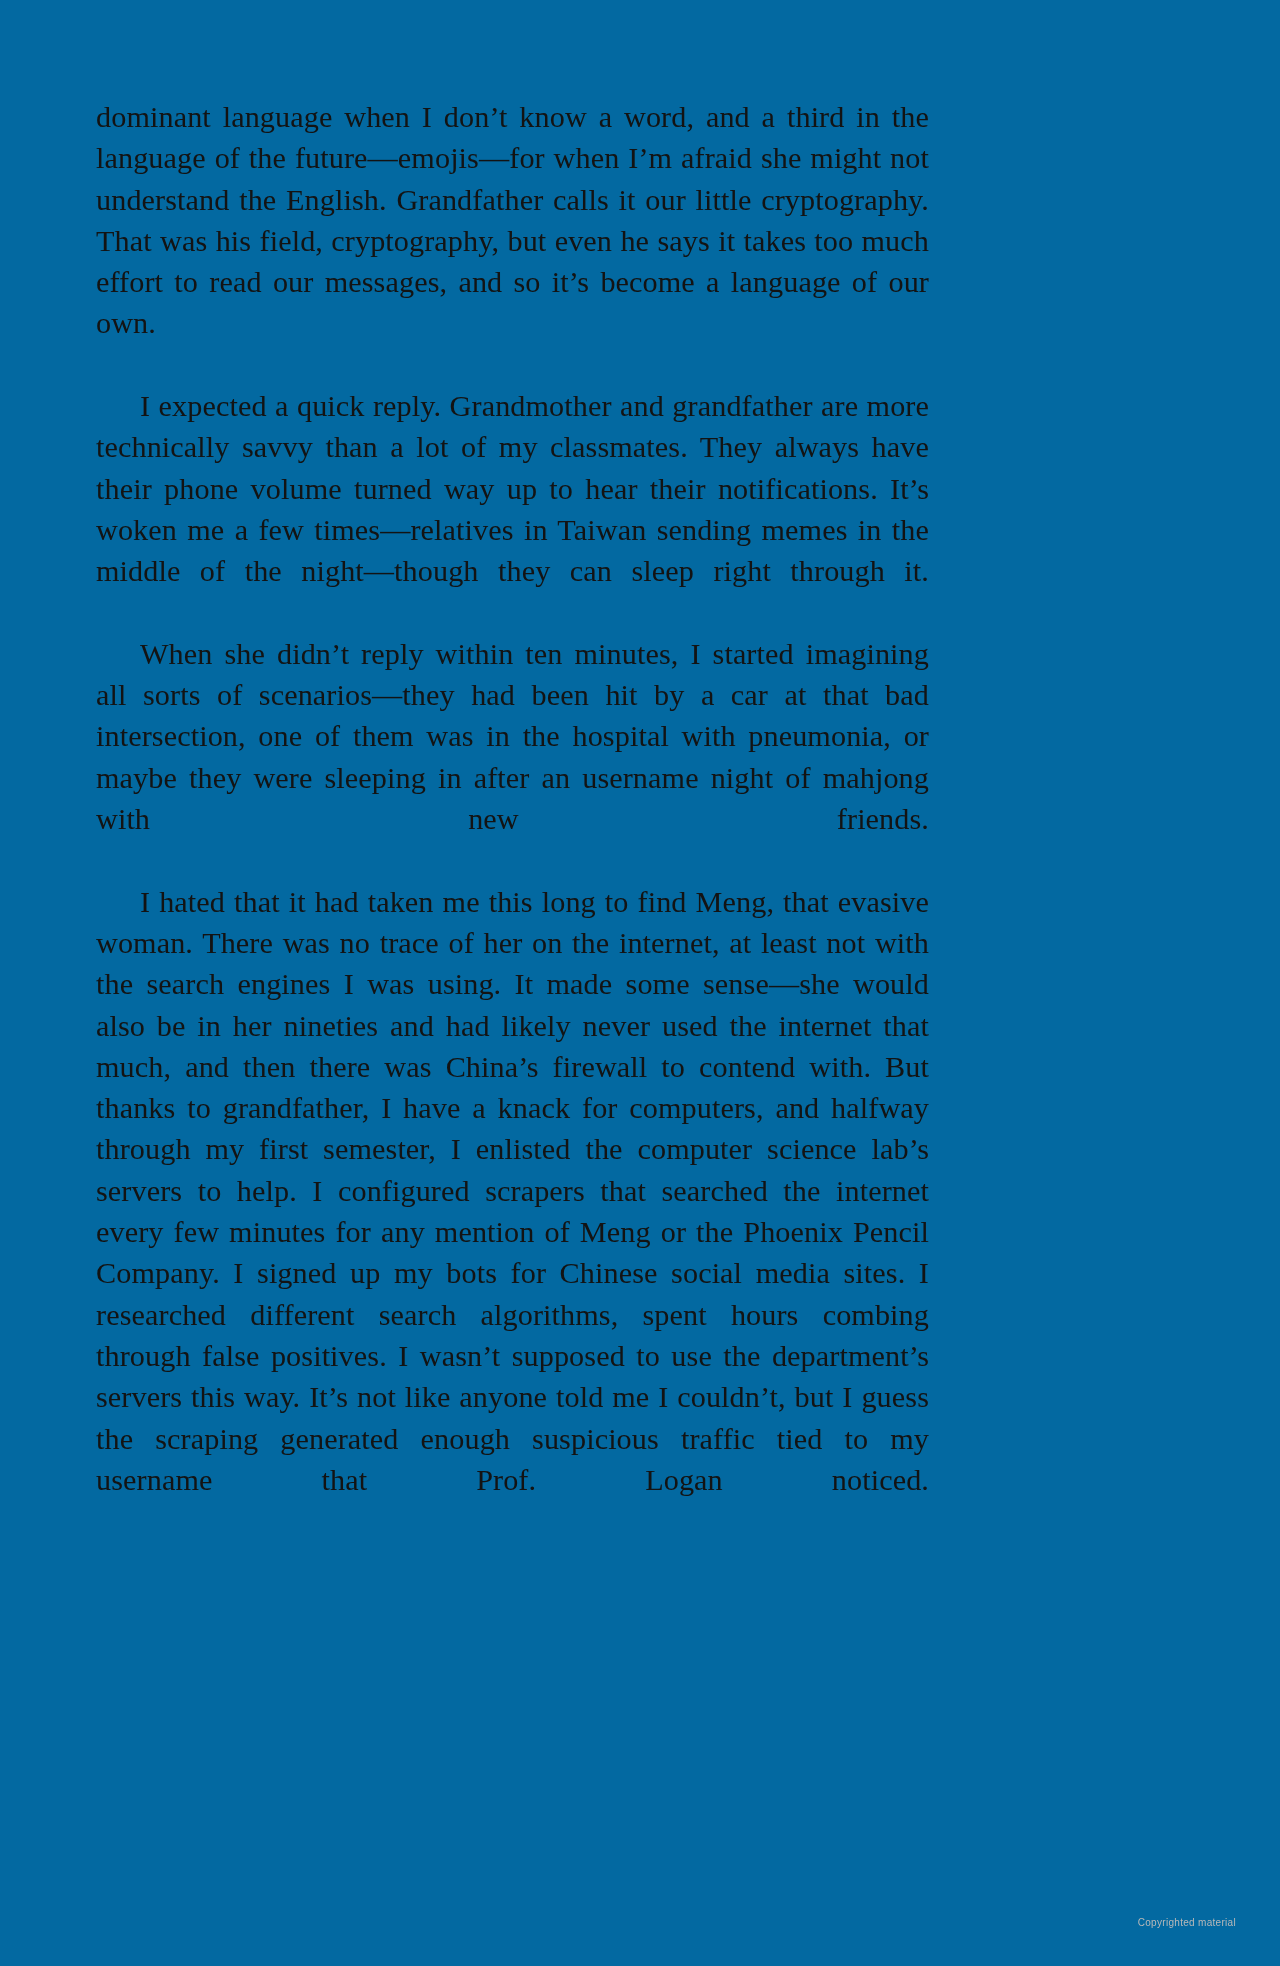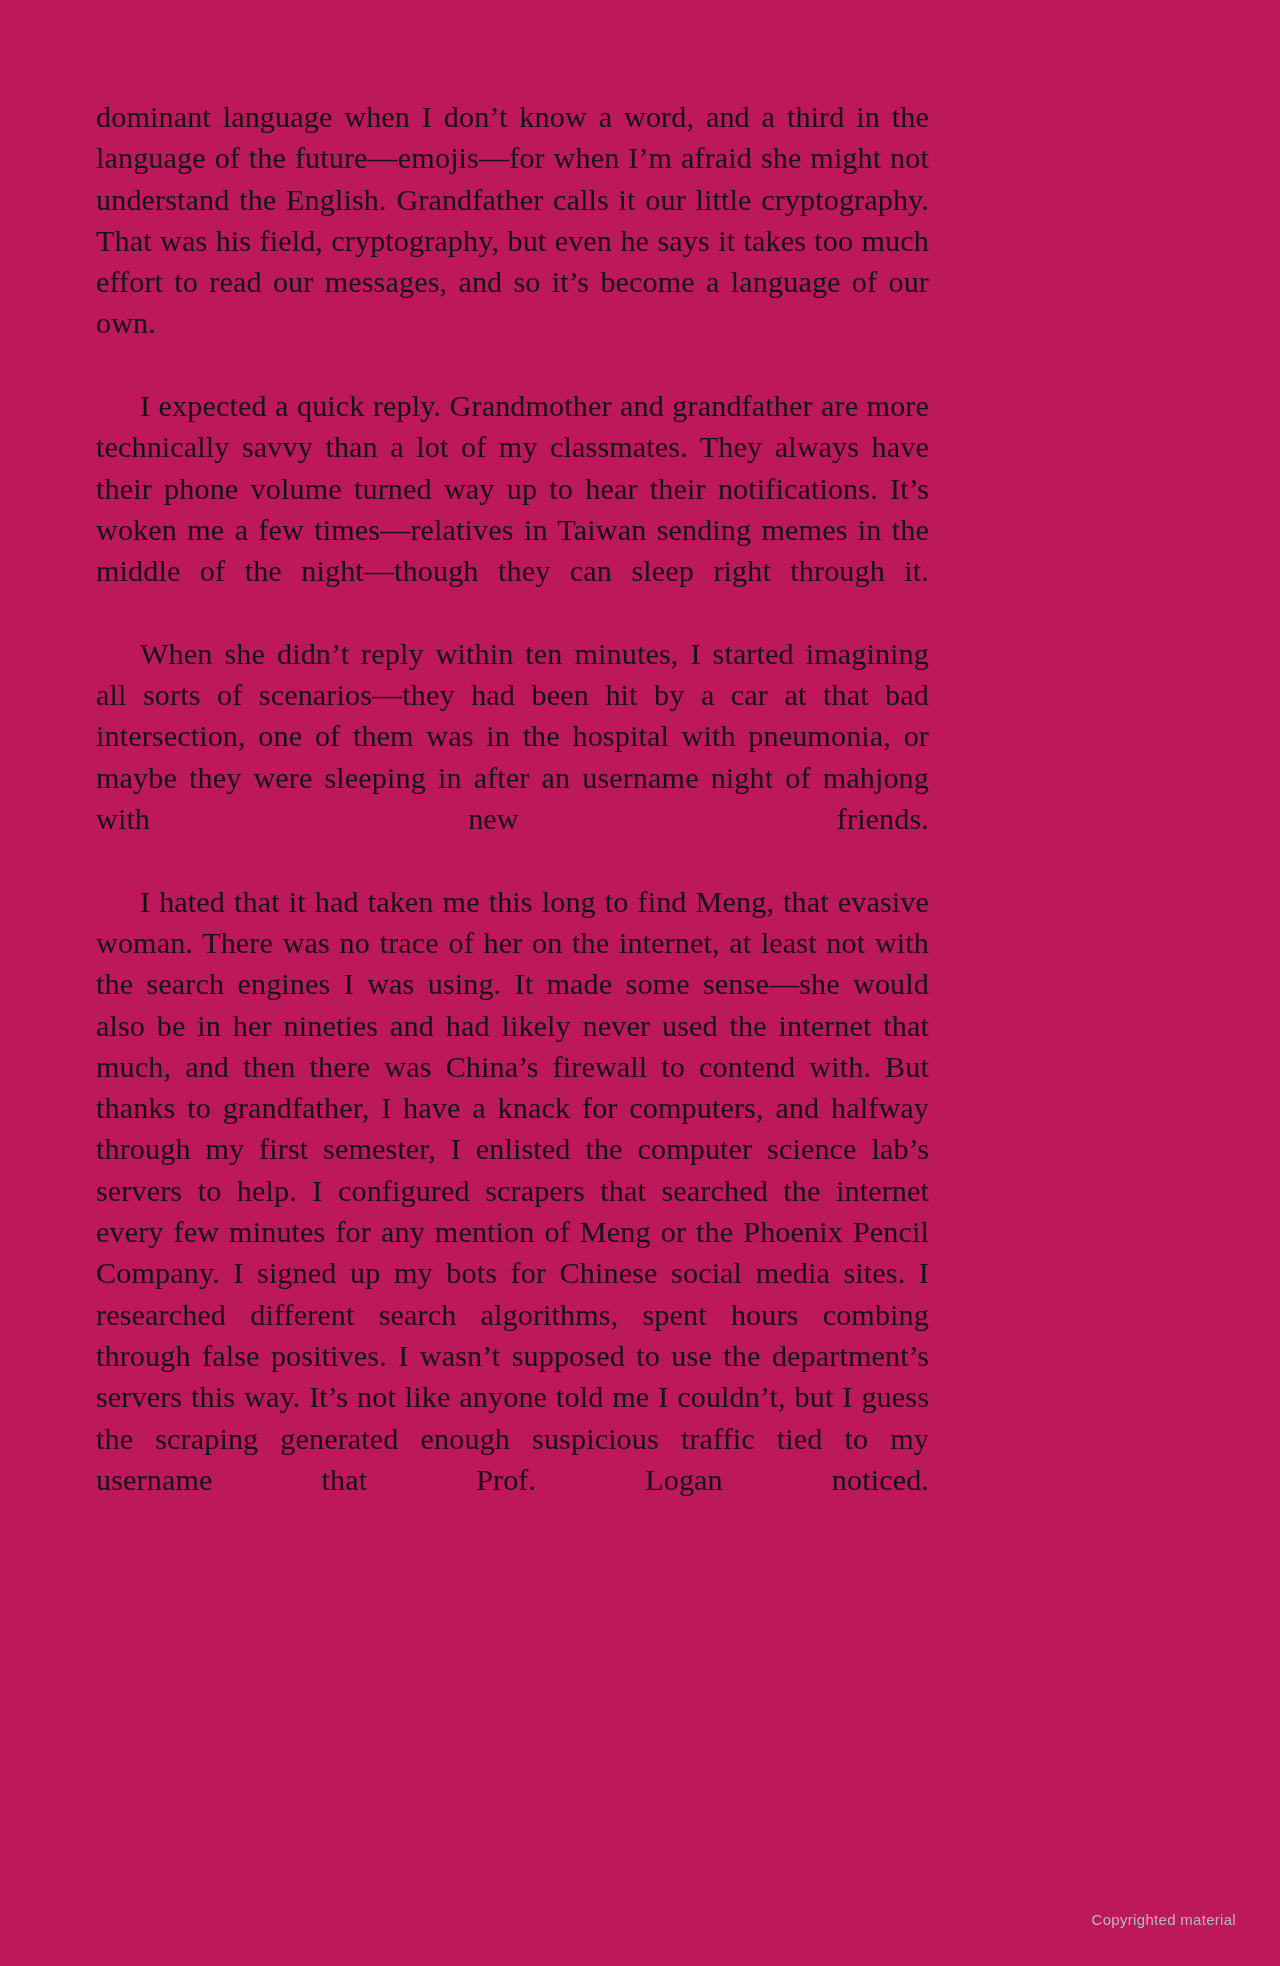--- a/index.html
+++ b/index.html
@@ -16,21 +16,21 @@
     font-family: "Liberation Serif", "DejaVu Serif", serif;
     -webkit-font-smoothing: antialiased;
   }
 
   .page {
     position: absolute;
     left: 0;
     top: 0;
     width: 1280px;
     height: 1966px;
-    background: #be185d;
+    background: #0369a1;
   }
 
   
   .text-block {
     position: absolute;
     left: 96px;
     top: 97px;
     width: 833px;
   }
 
@@ -55,21 +55,21 @@
     content: "";
     display: inline-block;
     width: 100%;
   }
 
   .watermark {
     position: absolute;
     right: 44px;
     bottom: 38px;
     font-family: "Liberation Sans", "DejaVu Sans", sans-serif;
-    font-size: 15px;
+    font-size: 10px;
     color: #b9b9b9;
     letter-spacing: 0.3px;
     white-space: nowrap;
   }
 </style>
 </head>
 <body>
 
 <div class="page">
 

